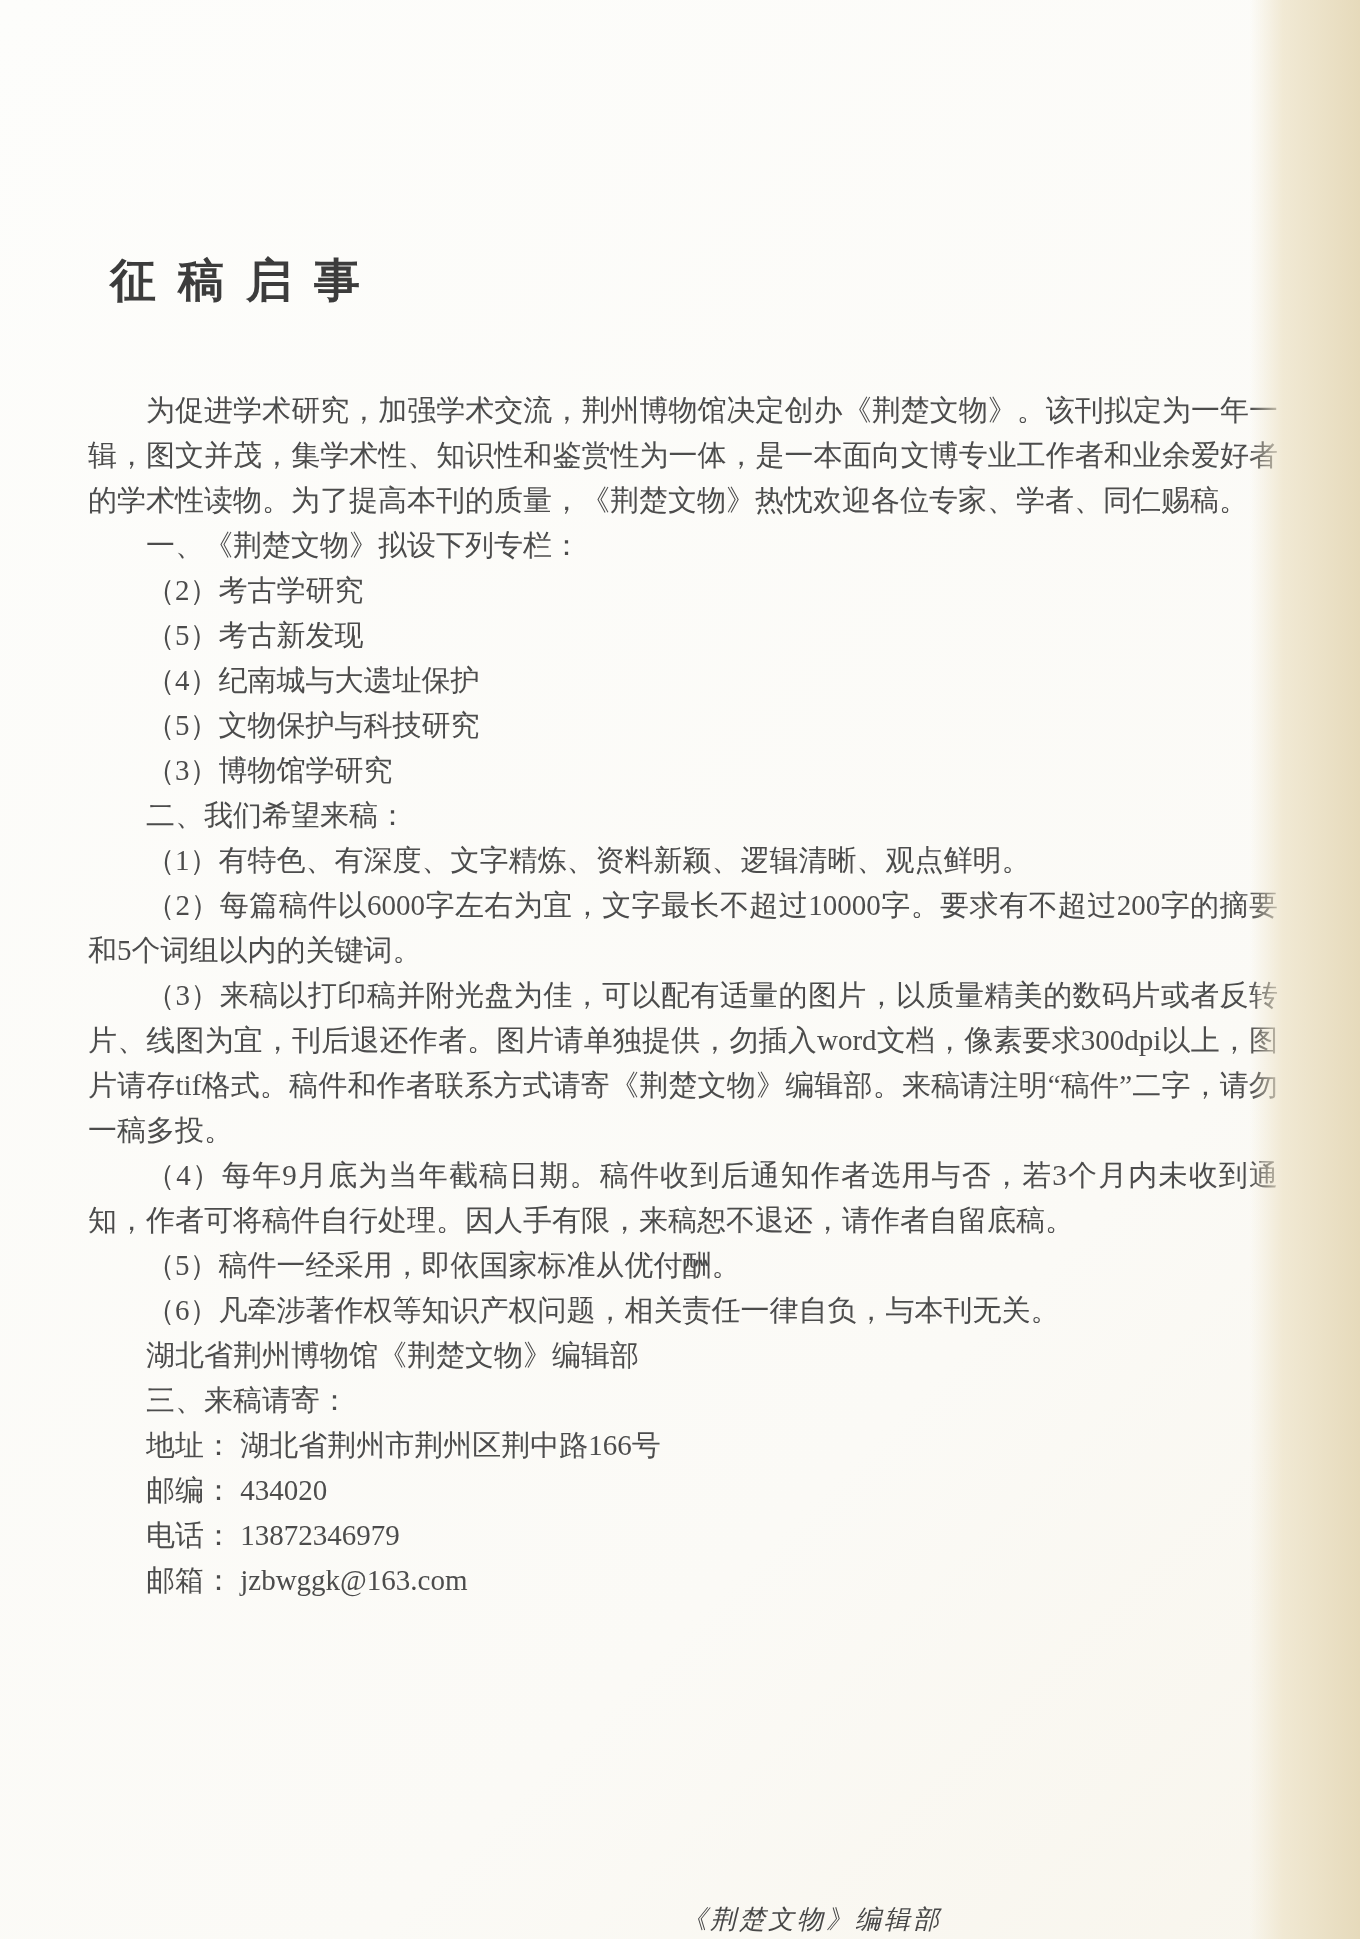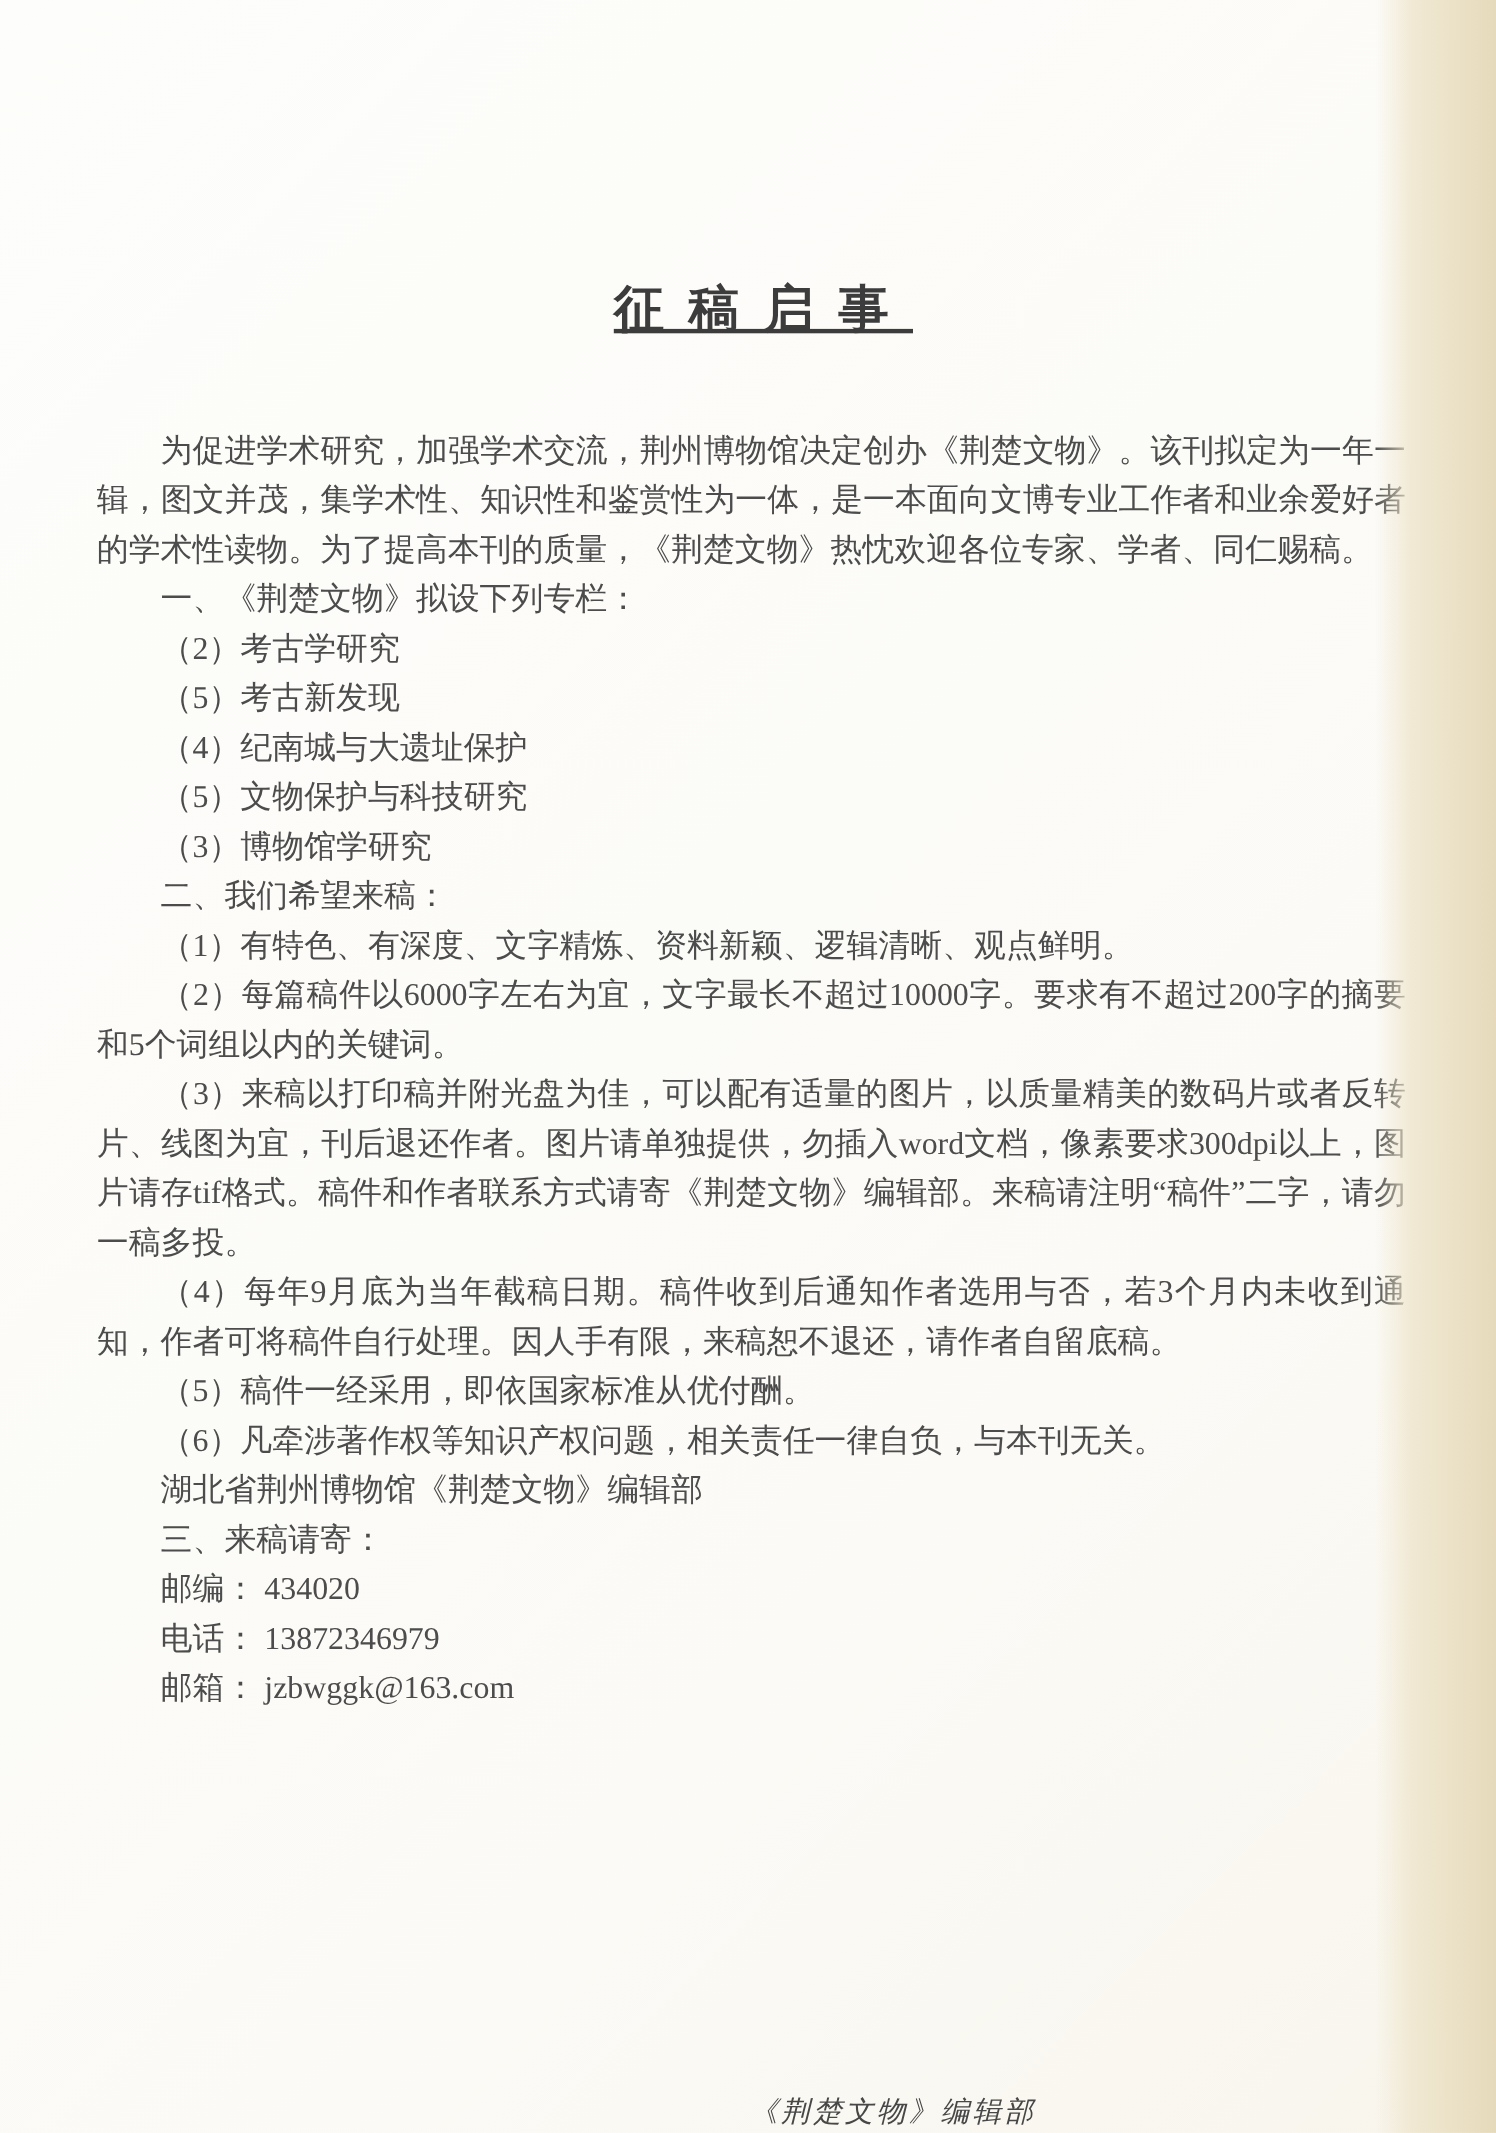--- a/index.html
+++ b/index.html
@@ -36,23 +36,22 @@
     top: 0;
     width: 1190px;
   }
   .doc-title {
     margin: 250px 0 0 0;
     font-size: 46px;
     line-height: 62px;
     font-weight: 600;
     letter-spacing: 22px;
     text-indent: 22px; 
-    text-align: center;
+    text-align: left;
     color: #3c3c3c;
-    text-decoration: underline;
   }
   .doc-flow p {
     margin: 0;
     font-size: 29px;
     line-height: 45px;
     text-align: justify;
     text-indent: 2em;
     color: #4c4c4c;
     word-break: break-all;
   }
@@ -86,19 +85,20 @@
         <p>（3）博物馆学研究</p>
         <p>二、我们希望来稿：</p>
         <p>（1）有特色、有深度、文字精炼、资料新颖、逻辑清晰、观点鲜明。</p>
         <p>（2）每篇稿件以6000字左右为宜，文字最长不超过10000字。要求有不超过200字的摘要和5个词组以内的关键词。</p>
         <p>（3）来稿以打印稿并附光盘为佳，可以配有适量的图片，以质量精美的数码片或者反转片、线图为宜，刊后退还作者。图片请单独提供，勿插入word文档，像素要求300dpi以上，图片请存tif格式。稿件和作者联系方式请寄《荆楚文物》编辑部。来稿请注明“稿件”二字，请勿一稿多投。</p>
         <p>（4）每年9月底为当年截稿日期。稿件收到后通知作者选用与否，若3个月内未收到通知，作者可将稿件自行处理。因人手有限，来稿恕不退还，请作者自留底稿。</p>
         <p>（5）稿件一经采用，即依国家标准从优付酬。</p>
         <p>（6）凡牵涉著作权等知识产权问题，相关责任一律自负，与本刊无关。</p>
         <p>湖北省荆州博物馆《荆楚文物》编辑部</p>
         <p>三、来稿请寄：</p>
+        <p>地址： 湖北省荆州市荆州区荆中路166号</p>
         <p>邮编： 434020</p>
         <p>电话： 13872346979</p>
         <p>邮箱： jzbwggk@163.com</p>
       </div>
   </div>
   <div class="signature">《荆楚文物》编辑部</div>
 </div>
 
 </body></html>

